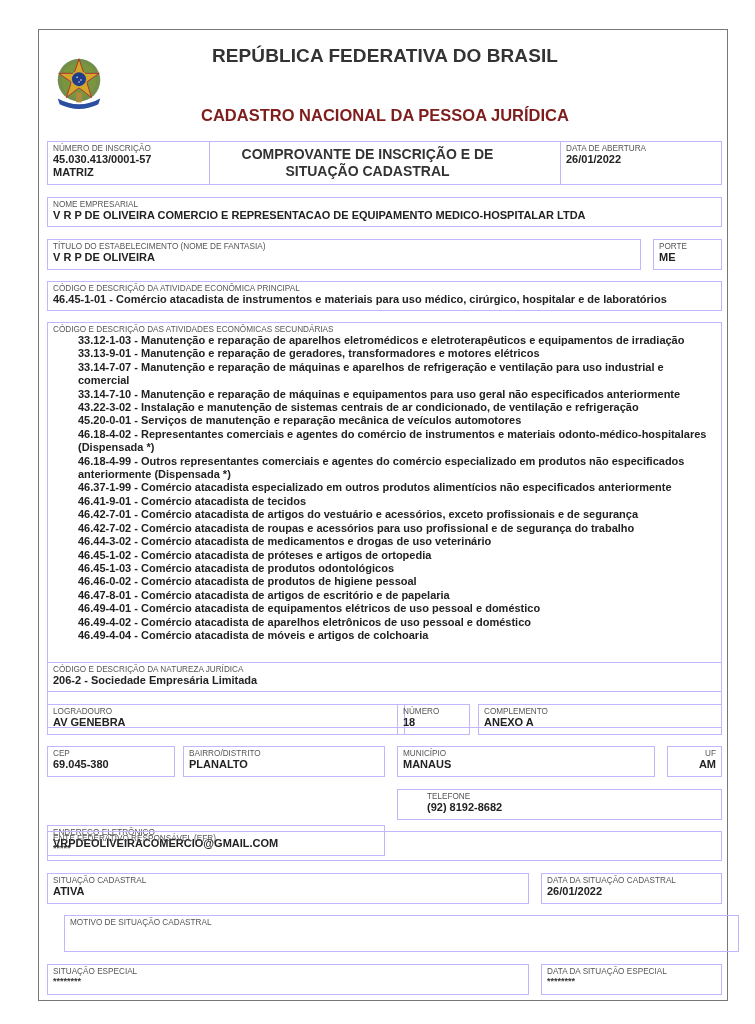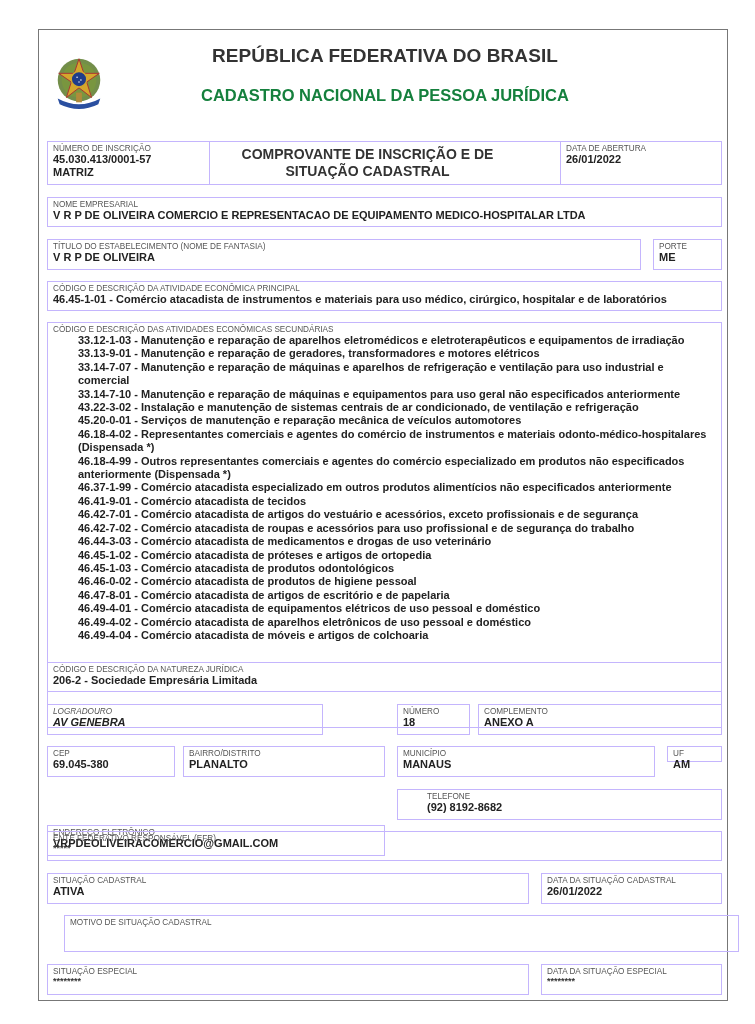--- a/index.html
+++ b/index.html
@@ -6,22 +6,22 @@
   body { width: 755px; height: 1024px; position: relative; overflow: hidden;
          font-family: "Liberation Sans", sans-serif; color: #222; }
   .frame { position: absolute; left: 38px; top: 29px; width: 690px; height: 972px;
            border: 1.5px solid #777; box-sizing: border-box; }
   .box { position: absolute; border: 1px solid #c4b5fd; box-sizing: border-box; padding: 2px 5px 0 5px; }
   .lbl { font-size: 8.2px; color: #555; line-height: 9px; white-space: nowrap; text-transform: uppercase; }
   .val { font-size: 11px; font-weight: bold; color: #222; line-height: 13.4px; }
   .mask { font-size: 9px; font-weight: bold; color: #333; line-height: 10px; }
   .h1 { position: absolute; left: 150px; width: 470px; top: 45px; text-align: center;
         font-size: 19px; font-weight: bold; color: #333; letter-spacing: 0.1px; }
-  .h2 { position: absolute; left: 150px; width: 470px; top: 86px; text-align: center;
-        font-size: 16.5px; font-weight: bold; color: #15803d; }
+  .h2 { position: absolute; left: 150px; width: 470px; top: 106px; text-align: center;
+        font-size: 16.5px; font-weight: bold; color: #7f1d1d; }
   .title-box { font-size: 14px; font-weight: bold; color: #333; text-align: center; line-height: 17px; padding-top: 4px; }
   .emblem { position: absolute; left: 50px; top: 54px; width: 58px; height: 58px; }
   .sec-list { list-style: none; margin: 0; padding: 0; }
   .sec-list li { font-size: 11px; font-weight: bold; line-height: 13.4px; color: #222; margin-left: 25px; }
 </style>
 </head>
 <body>
 
 <div class="frame"></div>
 
@@ -78,37 +78,37 @@
     <li>33.14-7-07 - Manutenção e reparação de máquinas e aparelhos de refrigeração e ventilação para uso industrial e comercial</li>
     <li>33.14-7-10 - Manutenção e reparação de máquinas e equipamentos para uso geral não especificados anteriormente</li>
     <li>43.22-3-02 - Instalação e manutenção de sistemas centrais de ar condicionado, de ventilação e refrigeração</li>
     <li>45.20-0-01 - Serviços de manutenção e reparação mecânica de veículos automotores</li>
     <li>46.18-4-02 - Representantes comerciais e agentes do comércio de instrumentos e materiais odonto-médico-hospitalares (Dispensada *)</li>
     <li>46.18-4-99 - Outros representantes comerciais e agentes do comércio especializado em produtos não especificados anteriormente (Dispensada *)</li>
     <li>46.37-1-99 - Comércio atacadista especializado em outros produtos alimentícios não especificados anteriormente</li>
     <li>46.41-9-01 - Comércio atacadista de tecidos</li>
     <li>46.42-7-01 - Comércio atacadista de artigos do vestuário e acessórios, exceto profissionais e de segurança</li>
     <li>46.42-7-02 - Comércio atacadista de roupas e acessórios para uso profissional e de segurança do trabalho</li>
-    <li>46.44-3-03 - Comércio atacadista de medicamentos e drogas de uso veterinário</li>
+    <li>46.44-3-02 - Comércio atacadista de medicamentos e drogas de uso veterinário</li>
     <li>46.45-1-02 - Comércio atacadista de próteses e artigos de ortopedia</li>
     <li>46.45-1-03 - Comércio atacadista de produtos odontológicos</li>
     <li>46.46-0-02 - Comércio atacadista de produtos de higiene pessoal</li>
     <li>46.47-8-01 - Comércio atacadista de artigos de escritório e de papelaria</li>
     <li>46.49-4-01 - Comércio atacadista de equipamentos elétricos de uso pessoal e doméstico</li>
     <li>46.49-4-02 - Comércio atacadista de aparelhos eletrônicos de uso pessoal e doméstico</li>
     <li>46.49-4-04 - Comércio atacadista de móveis e artigos de colchoaria</li>
   </ul>
 </div>
 
 <div class="box" style="left:47px;top:662px;width:675px;height:30px;">
   <div class="lbl">CÓDIGO E DESCRIÇÃO DA NATUREZA JURÍDICA</div>
   <div class="val">206-2 - Sociedade Empresária Limitada</div>
 </div>
 
-<div class="box" style="left:47px;top:704px;width:276px;height:31px;font-style:italic;">
+<div class="box" style="left:47px;top:704px;width:358px;height:31px;">
   <div class="lbl">LOGRADOURO</div>
   <div class="val">AV GENEBRA</div>
 </div>
 <div class="box" style="left:397px;top:704px;width:73px;height:31px;">
   <div class="lbl">NÚMERO</div>
   <div class="val">18</div>
 </div>
 <div class="box" style="left:478px;top:704px;width:244px;height:31px;">
   <div class="lbl">COMPLEMENTO</div>
   <div class="val">ANEXO A</div>
@@ -119,21 +119,21 @@
   <div class="val">69.045-380</div>
 </div>
 <div class="box" style="left:183px;top:746px;width:202px;height:31px;">
   <div class="lbl">BAIRRO/DISTRITO</div>
   <div class="val">PLANALTO</div>
 </div>
 <div class="box" style="left:397px;top:746px;width:258px;height:31px;">
   <div class="lbl">MUNICÍPIO</div>
   <div class="val">MANAUS</div>
 </div>
-<div class="box" style="left:667px;top:746px;width:55px;height:16px;">
+<div class="box" style="left:667px;top:746px;width:55px;height:31px;text-align:right;">
   <div class="lbl">UF</div>
   <div class="val">AM</div>
 </div>
 
 <div class="box" style="left:47px;top:789px;width:338px;height:31px;margin-top:36px;">
   <div class="lbl">ENDEREÇO ELETRÔNICO</div>
   <div class="val">VRPDEOLIVEIRACOMERCIO@GMAIL.COM</div>
 </div>
 <div class="box" style="left:397px;top:789px;width:325px;height:31px;padding-left:29px;">
   <div class="lbl">TELEFONE</div>

